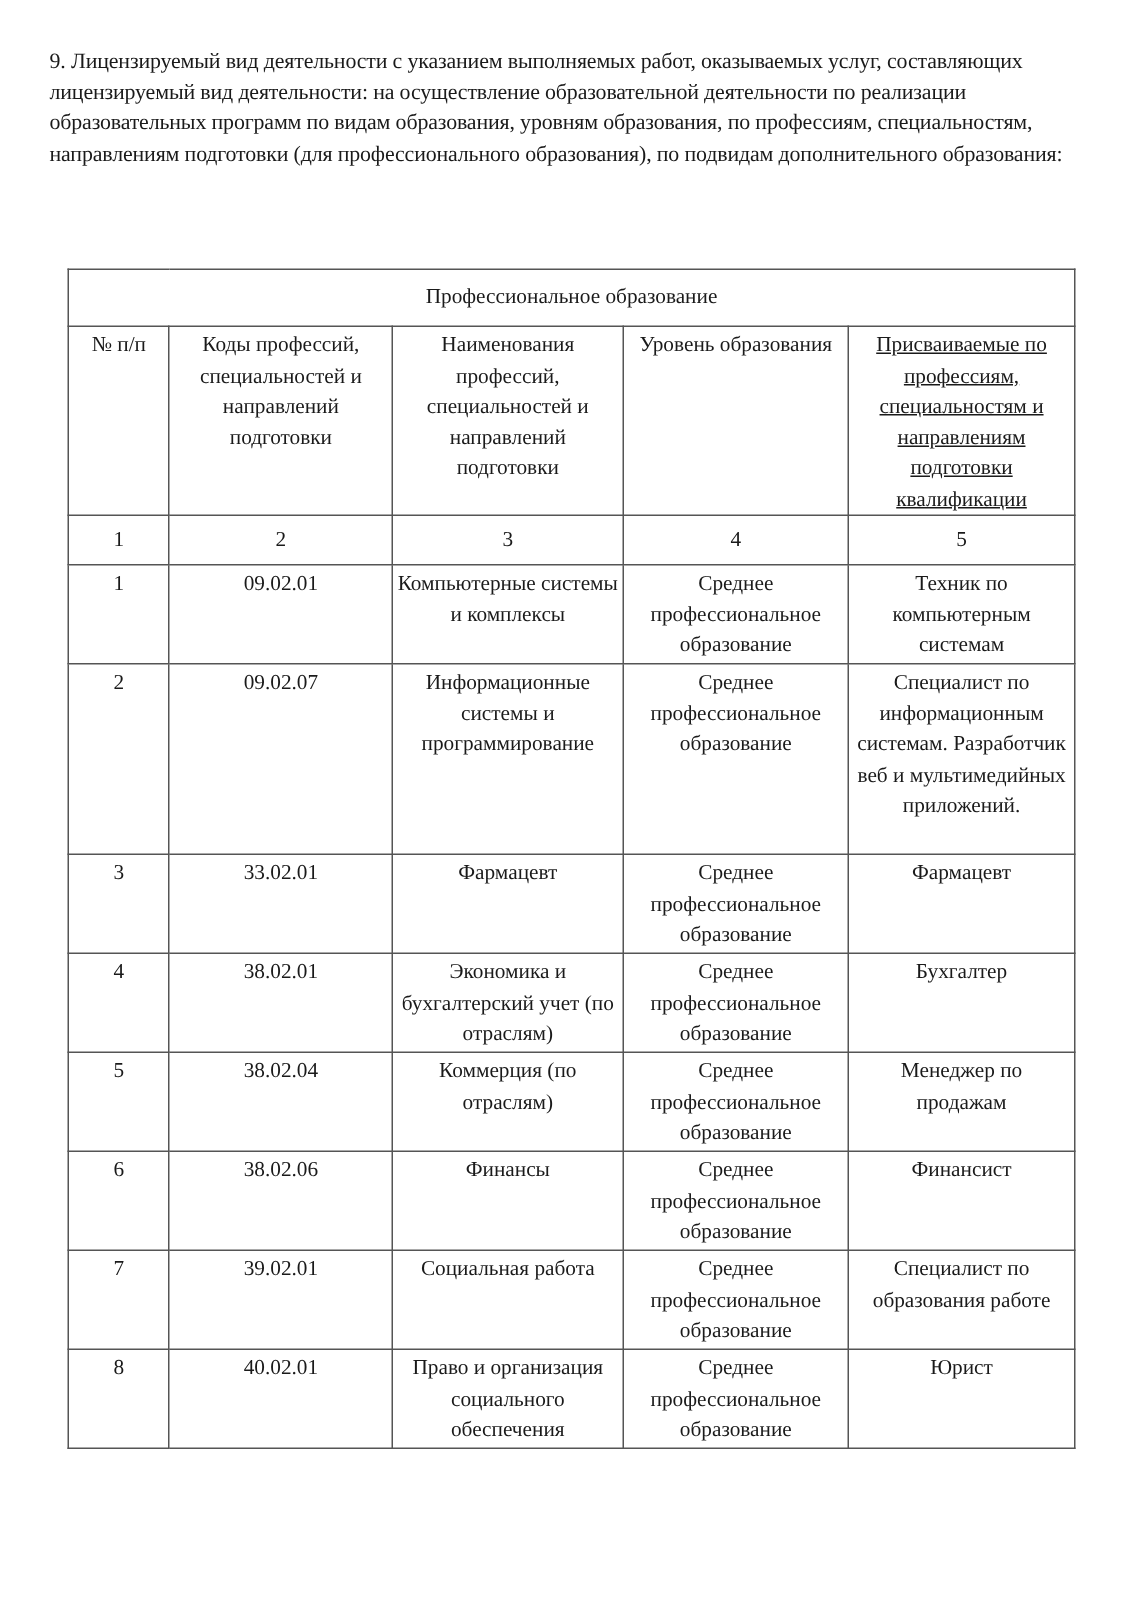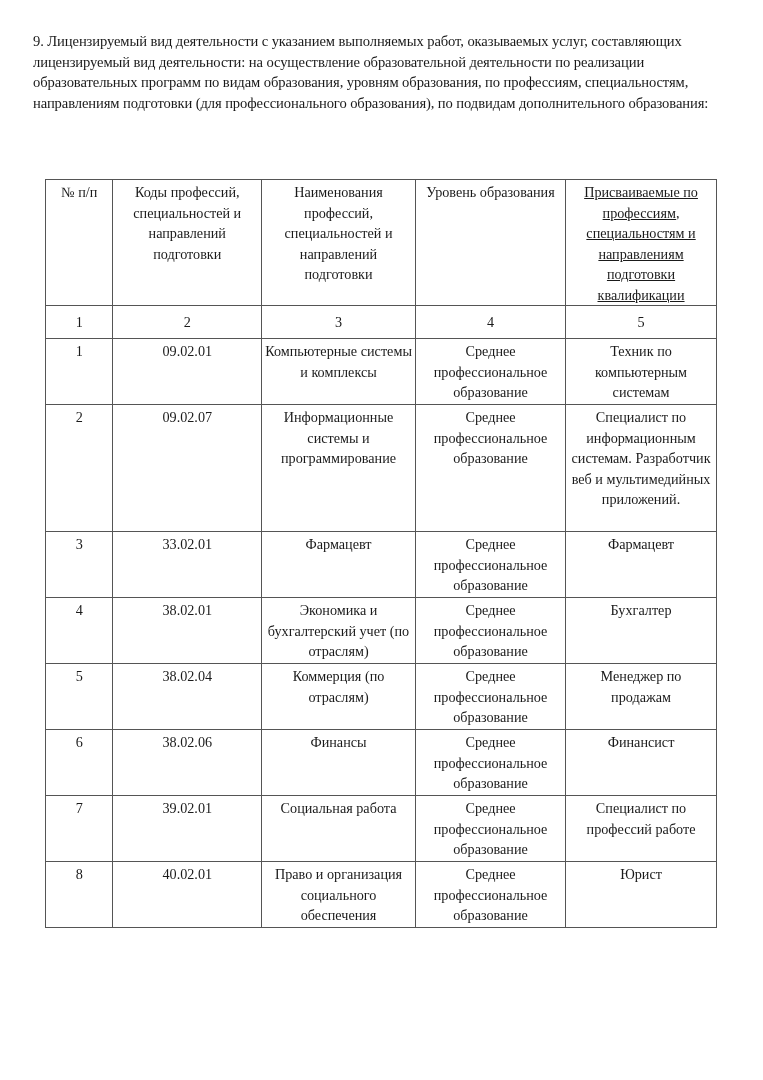--- a/index.html
+++ b/index.html
@@ -33,20 +33,23 @@
   tr.r2 td { height: 124px; }
   tr.rn td { height: 63px; }
 </style>
 </head>
 <body>
 
 <div class="intro">9. Лицензируемый вид деятельности с указанием выполняемых работ, оказываемых услуг, составляющих лицензируемый вид деятельности: на осуществление образовательной деятельности по реализации образовательных программ по видам образования, уровням образования, по профессиям, специальностям, направлениям подготовки (для профессионального образования), по подвидам дополнительного образования:</div>
 
 <table class="main">
   <tbody>
+      <tr class="section">
+    <td colspan="5">Профессиональное образование</td>
+  </tr>
   <tr class="head">
     <td class="c1">№ п/п</td>
     <td class="c2">Коды профессий, специальностей и направлений подготовки</td>
     <td class="c3">Наименования профессий, специальностей и направлений подготовки</td>
     <td class="c4">Уровень образования</td>
     <td class="c5">Присваиваемые по профессиям, специальностям и направлениям подготовки квалификации</td>
   </tr>
   <tr class="nums">
     <td>1</td>
     <td>2</td>
@@ -95,21 +98,21 @@
     <td>38.02.06</td>
     <td>Финансы</td>
     <td>Среднее профессиональное образование</td>
     <td>Финансист</td>
   </tr>
   <tr class="rn">
     <td>7</td>
     <td>39.02.01</td>
     <td>Социальная работа</td>
     <td>Среднее профессиональное образование</td>
-    <td>Специалист по профессий работе</td>
+    <td>Специалист по образования работе</td>
   </tr>
   <tr class="rn">
     <td>8</td>
     <td>40.02.01</td>
     <td>Право и организация социального обеспечения</td>
     <td>Среднее профессиональное образование</td>
     <td>Юрист</td>
   </tr>
 </tbody>
   </table>

